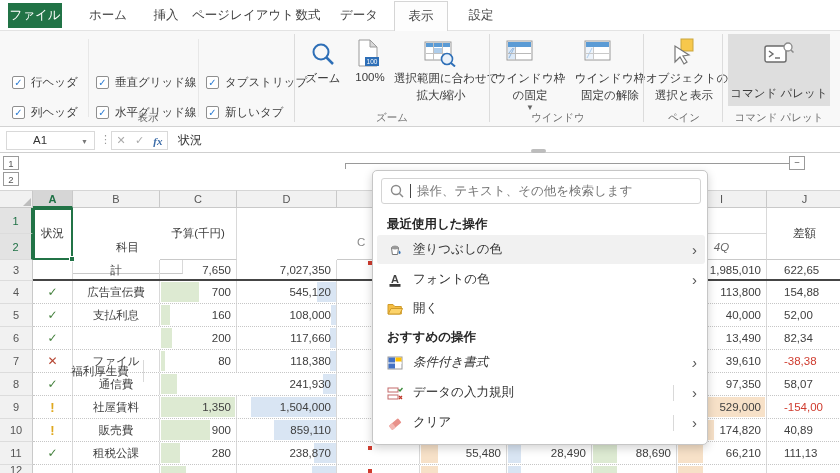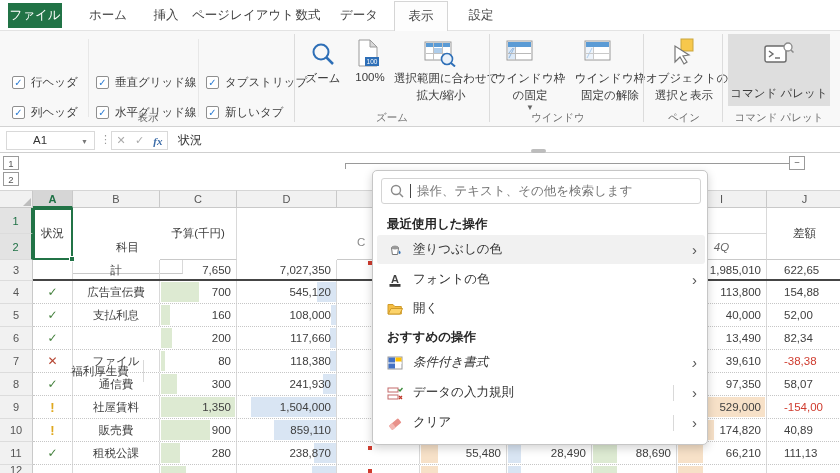--- a/index.html
+++ b/index.html
@@ -407,23 +407,20 @@
       <div class="row dotted" style="top: 220px; height: 23px;">
         <div class="bar" style="left: 128px; width: 16px; background: rgb(221, 234, 210);"></div>
         <div class="bar" style="left: 290px; width: 14px; background: rgb(217, 229, 243);"></div>
         <div class="bar" style="left: 645px; width: 16px; background: rgb(247, 225, 200);"></div>
         <div class="cell ctr" style="left: 0px; width: 40px; line-height: 23px;">
           <span class="st-check ctext" style="text-align: center;">✓</span>
         </div>
         <div class="cell ctr" style="left: 40px; width: 87px; line-height: 23px;">
           <span class="ctext">通信費</span>
         </div>
-        <div class="cell num" style="left: 127px; width: 77px; line-height: 23px;">
-          <span class="ctext">300</span>
-        </div>
         <div class="cell num" style="left: 204px; width: 100px; line-height: 23px;">
           <span class="ctext">241,930</span>
         </div>
         <div class="cell" style="left: 304px; width: 83px; line-height: 23px;"></div>
         <div class="cell num" style="left: 387px; width: 87px; line-height: 23px;"></div>
         <div class="cell num" style="left: 474px; width: 85px; line-height: 23px;"></div>
         <div class="cell num" style="left: 559px; width: 85px; line-height: 23px;"></div>
         <div class="cell num" style="left: 644px; width: 90px; line-height: 23px;">
           <span class="ctext">97,350</span>
         </div>

